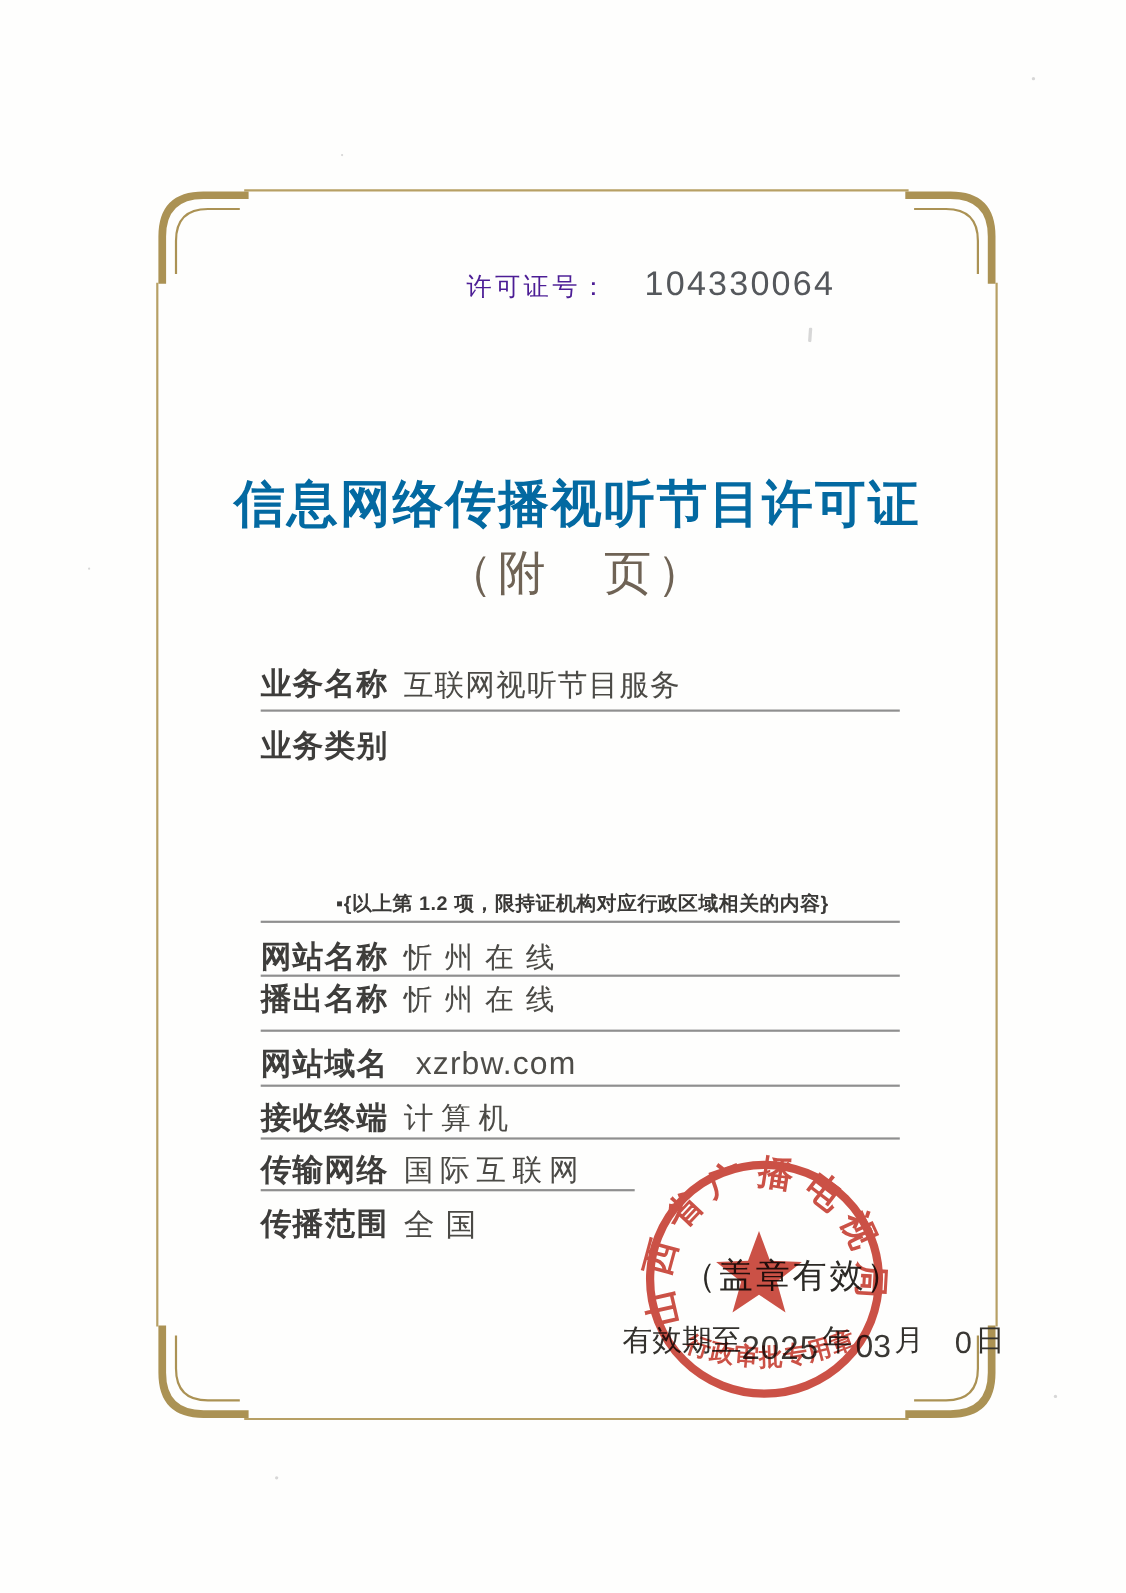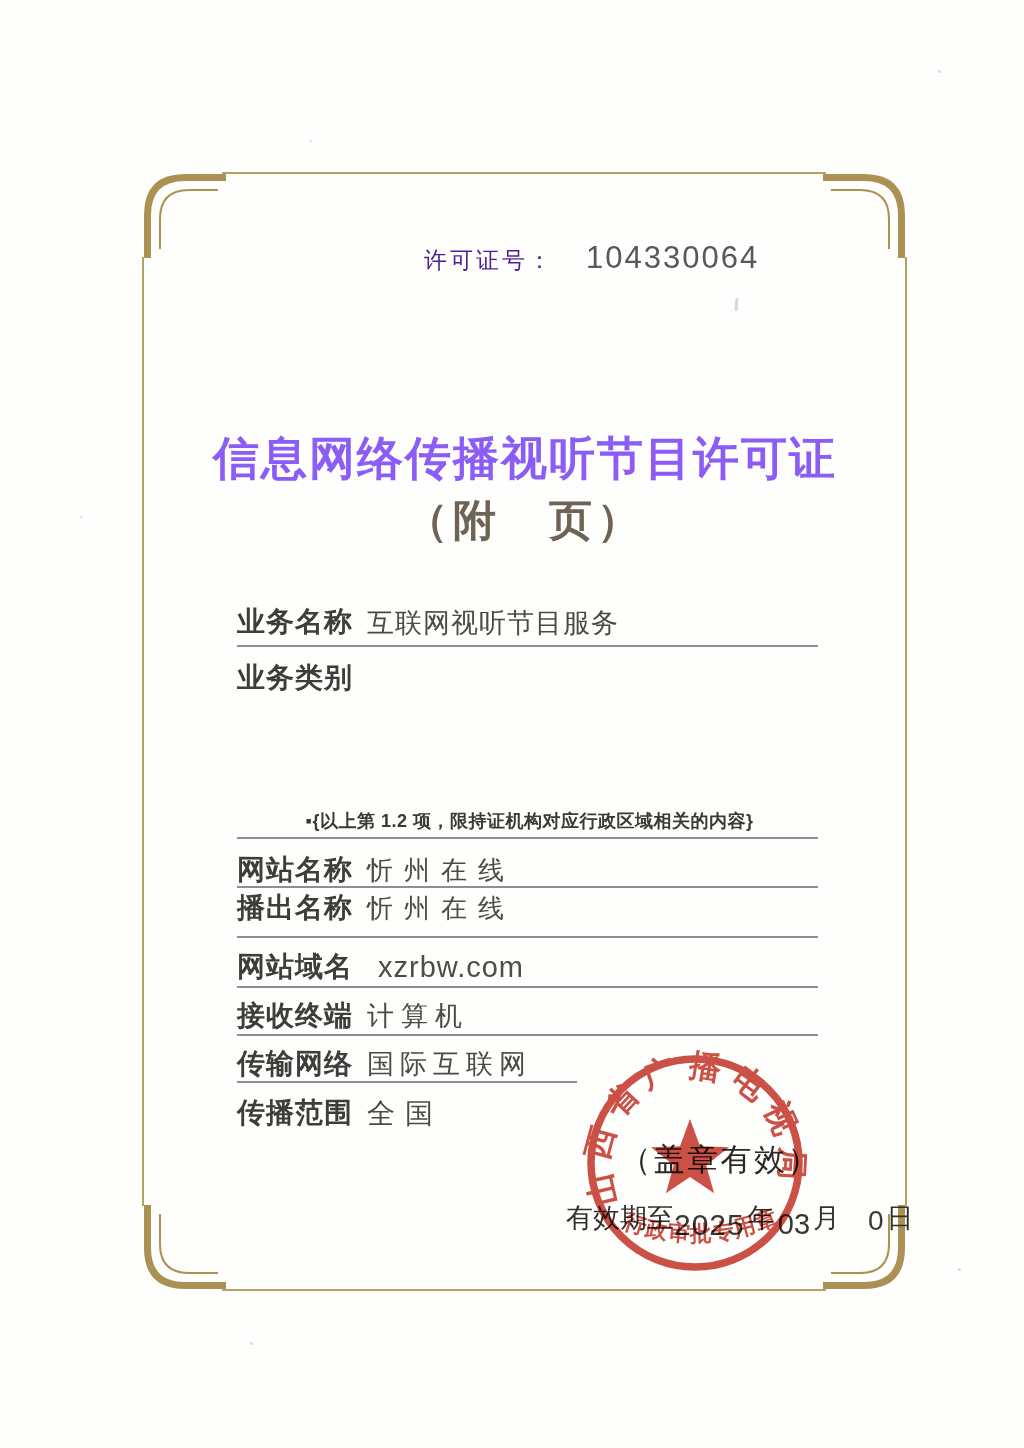--- a/index.html
+++ b/index.html
@@ -11,25 +11,25 @@
     font-family:"Liberation Sans",sans-serif;
   }
   .abs{position:absolute;}
   
   .license-row{left:424px;top:240px;display:flex;align-items:baseline;}
   .license-label{font-family:"Liberation Serif",serif;font-size:23px;color:#4c1d95;letter-spacing:3px;}
   .license-value{margin-left:32px;font-size:31px;color:#55585c;letter-spacing:2px;}
   
   .title-main{
     left:143px;top:428px;width:764px;text-align:center;
-    font-size:46px;font-weight:700;color:#8b5cf6;letter-spacing:2px;
+    font-size:46px;font-weight:700;color:#0369a1;letter-spacing:2px;
   }
   .title-sub{
     left:143px;top:492px;width:764px;text-align:center;
-    font-size:43px;font-weight:700;color:#6f6355;letter-spacing:5px;
+    font-size:43px;font-weight:400;color:#6f6355;letter-spacing:5px;
   }
   
   .row{left:237px;width:585px;display:flex;align-items:flex-start;}
   .flabel{flex:0 0 130px;font-size:28px;font-weight:700;color:#3e3d3b;letter-spacing:1px;white-space:nowrap;}
   .fvalue{font-family:"Liberation Serif",serif;color:#4b4a46;white-space:nowrap;}
   .v-name{font-size:27px;letter-spacing:1px;padding-top:2px;}
   .v-site{font-size:26px;letter-spacing:11px;padding-top:2px;}
   .v-domain{font-family:"Liberation Sans",sans-serif;font-size:29px;letter-spacing:1px;color:#4e4d49;padding-top:3px;margin-left:11px;}
   .v-term{font-size:27px;letter-spacing:7px;padding-top:1px;}
   .v-net{font-size:27px;letter-spacing:6px;padding-top:1px;}

